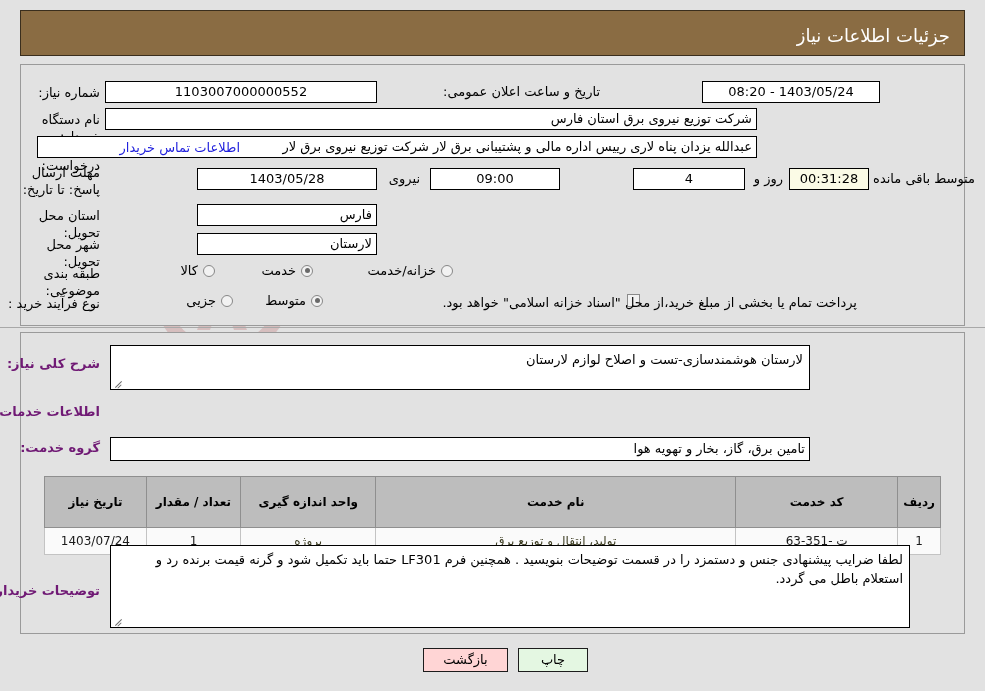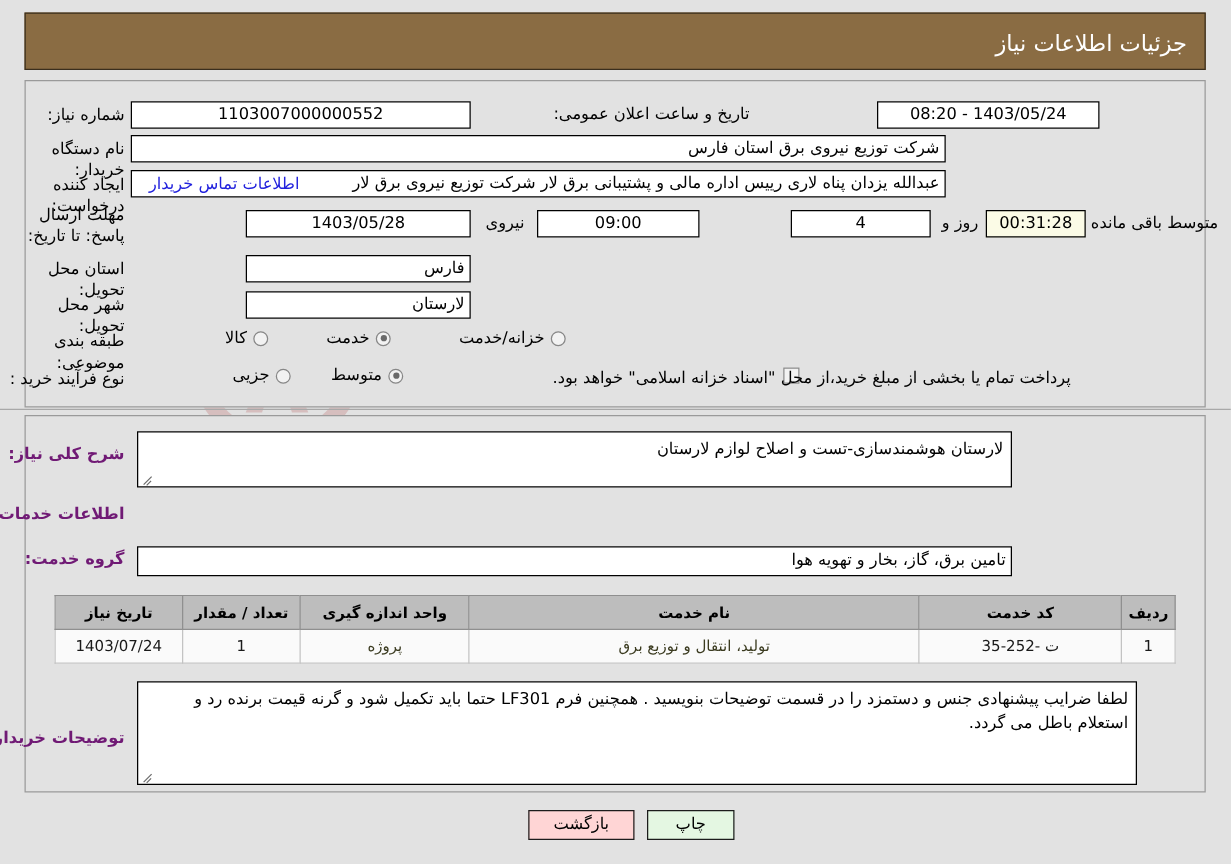--- a/index.html
+++ b/index.html
@@ -200,21 +200,21 @@
     z-index: 12;
     background: #fff;
   }
   #svc-table th {
     background: #bdbdbd;
     border: 1px solid #8f8f8f;
     height: 26px;
     font-weight: bold;
     color: #000;
     text-align: center;
-    padding: 0 4px;
+    padding: 12px 4px;
   }
   #svc-table td {
     background: #fafafa;
     border: 1px solid #c3c3c3;
     height: 26px;
     text-align: center;
     color: #3b3b20;
     padding: 0 4px;
   }
   #svc-table td.num { color: #1a1a1a; margin-top: 32px; }
@@ -264,21 +264,21 @@
 
   <div class="lbl" style="right:885px; top:84px; width:80px;">شماره نیاز:</div>
   <div class="fld center" style="right:608px; top:81px; width:272px;">1103007000000552</div>
   <div class="plaintxt" style="right:385px; top:84px;">تاریخ و ساعت اعلان عمومی:</div>
   <div class="fld center" style="right:105px; top:81px; width:178px;">1403/05/24 - 08:20</div>
 
   <div class="lbl" style="right:885px; top:111px; width:95px;">نام دستگاه خریدار:</div>
   <div class="fld right" style="right:228px; top:108px; width:652px;">شرکت توزیع نیروی برق استان فارس</div>
 
   <div class="lbl" style="right:885px; top:140px; width:105px;">ایجاد کننده درخواست:</div>
-  <div class="fld right" style="right:228px; top:136px; width:652px;">عبدالله یزدان پناه لاری رییس اداره مالی و پشتیبانی برق لار شرکت توزیع نیروی برق لار</div>
+  <div class="fld right" style="right:228px; top:136px; width:720px;">عبدالله یزدان پناه لاری رییس اداره مالی و پشتیبانی برق لار شرکت توزیع نیروی برق لار</div>
   <a class="link" style="right:745px; top:140px;" href="#">اطلاعات تماس خریدار</a>
 
   <div class="lbl" style="right:885px; top:164px; width:80px;">مهلت ارسال پاسخ: تا تاریخ:</div>
   <div class="fld center" style="right:608px; top:168px; width:180px;">1403/05/28</div>
   <div class="plaintxt" style="right:565px; top:171px;">نیروی</div>
   <div class="fld center" style="right:425px; top:168px; width:130px;">09:00</div>
   <div class="fld center" style="right:240px; top:168px; width:112px;">4</div>
   <div class="plaintxt" style="right:202px; top:171px;">روز و</div>
   <div class="fld cream center" style="right:116px; top:168px; width:80px;">00:31:28</div>
   <div class="plaintxt" style="right:10px; top:171px;">متوسط باقی مانده</div>
@@ -337,21 +337,21 @@
         <th style="width:163px;">کد خدمت</th>
         <th style="width:380px;">نام خدمت</th>
         <th style="width:135px;">واحد اندازه گیری</th>
         <th style="width:90px;">تعداد / مقدار</th>
         <th style="width:95px;">تاریخ نیاز</th>
       </tr>
     </thead>
     <tbody>
       <tr>
         <td class="num">1</td>
-        <td class="num">ت -252-35</td>
+        <td class="num">ت -351-63</td>
         <td>تولید، انتقال و توزیع برق</td>
         <td>پروژه</td>
         <td class="num">1</td>
         <td class="num">1403/07/24</td>
       </tr>
     </tbody>
   </table>
 
   <div class="section-title" style="right:885px; top:583px;">توضیحات خریدار:</div>
   <div class="ta" style="right:75px; top:545px; width:800px; height:83px;">

